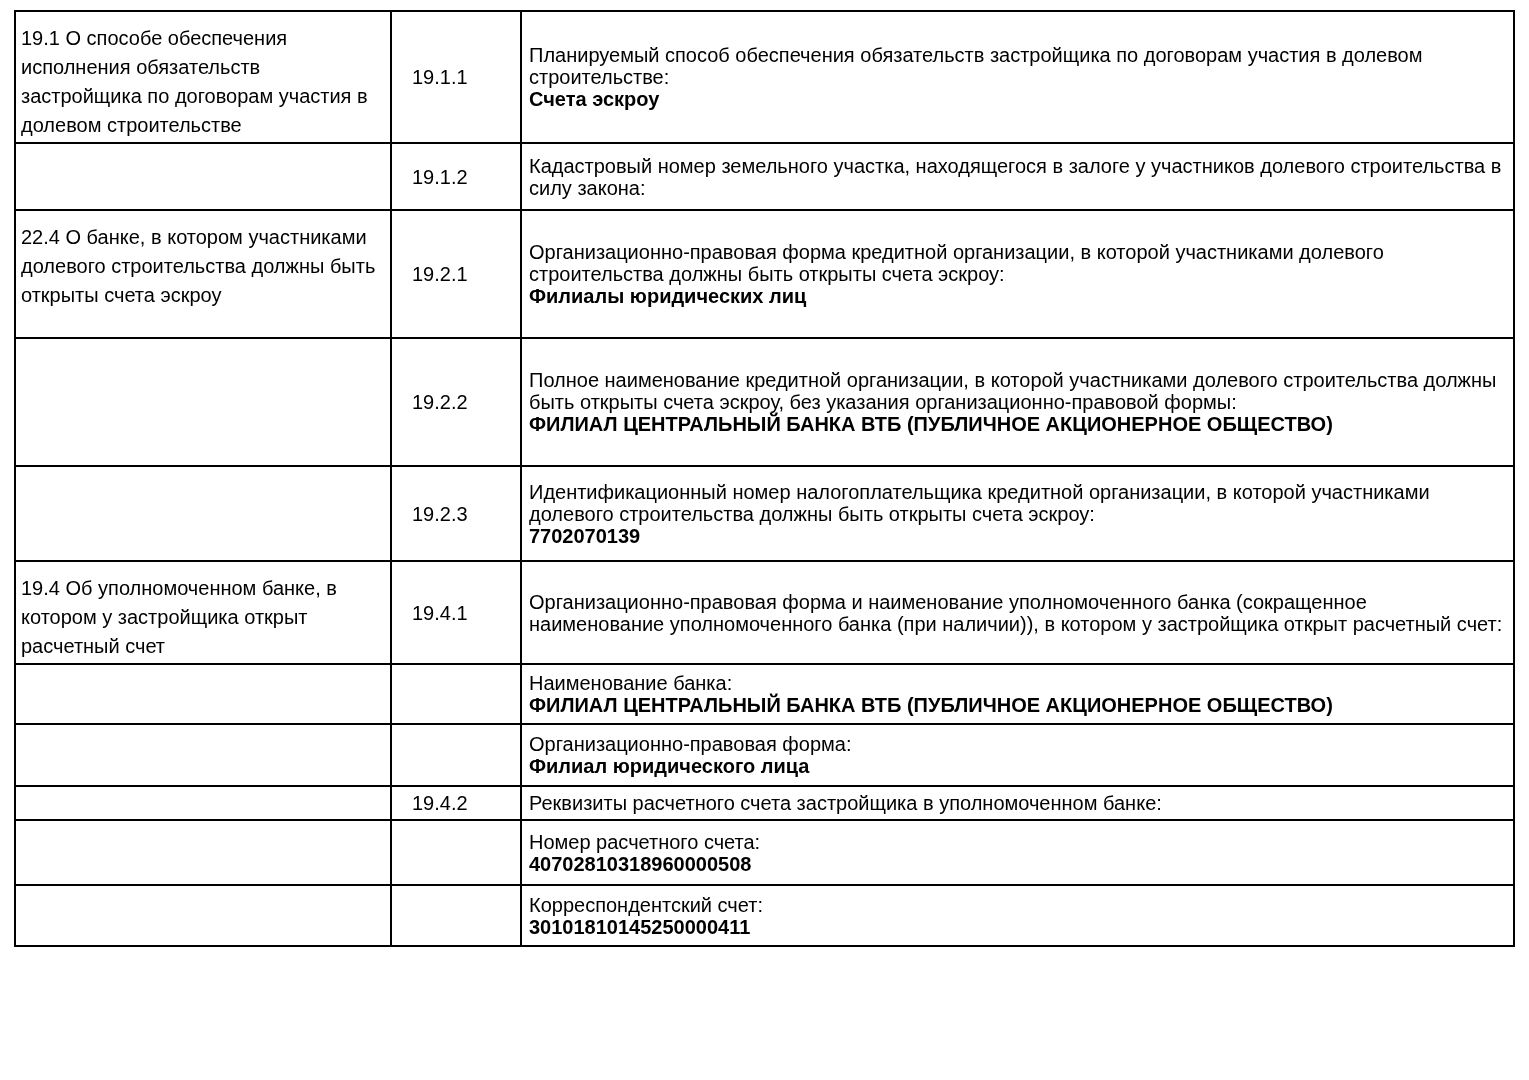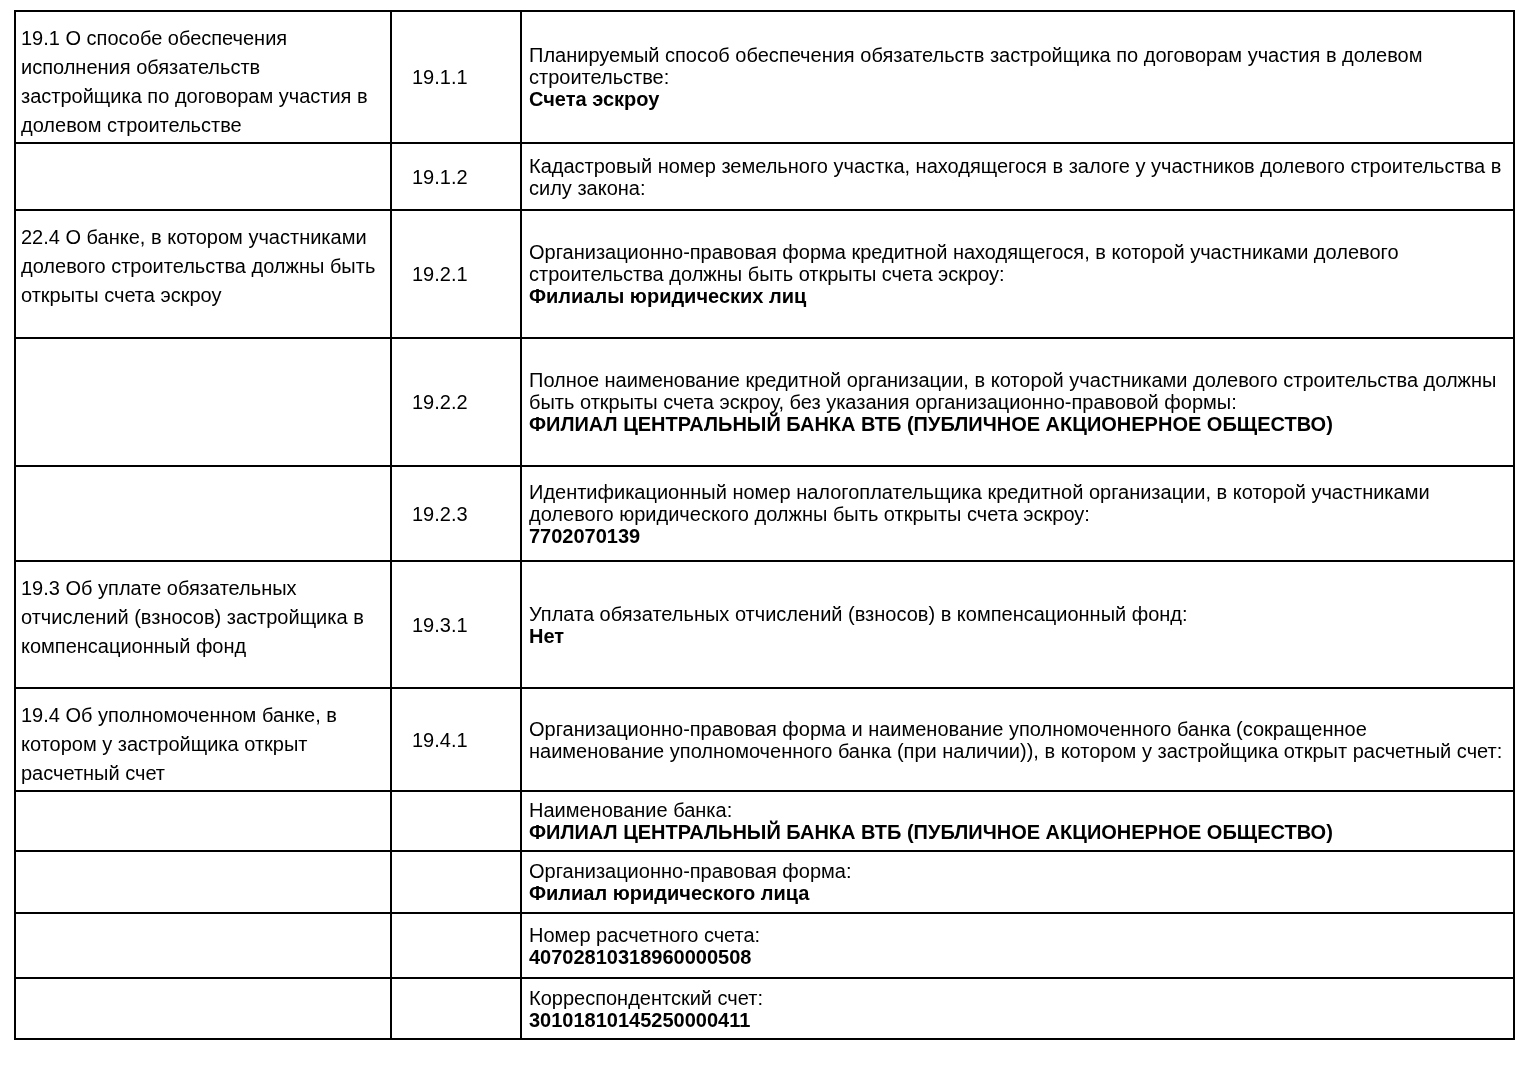--- a/index.html
+++ b/index.html
@@ -79,51 +79,43 @@
         <td class="content">
           <div>Кадастровый номер земельного участка, находящегося в залоге у участников долевого строительства в силу закона:</div>
           <div class="val"></div>
         </td>
       </tr>
 
       <tr style="height:128px;">
         <td class="section">22.4 О банке, в котором участниками долевого строительства должны быть открыты счета эскроу</td>
         <td class="code">19.2.1</td>
         <td class="content">
-          <div>Организационно-правовая форма кредитной находящегося, в которой участниками долевого строительства должны быть открыты счета эскроу:</div>
+          <div>Организационно-правовая форма кредитной организации, в которой участниками долевого строительства должны быть открыты счета эскроу:</div>
           <div class="val">Филиалы юридических лиц</div>
         </td>
       </tr>
 
       <tr style="height:128px;">
         <td class="section"></td>
         <td class="code">19.2.2</td>
         <td class="content">
           <div>Полное наименование кредитной организации, в которой участниками долевого строительства должны быть открыты счета эскроу, без указания организационно-правовой формы:</div>
           <div class="val">ФИЛИАЛ ЦЕНТРАЛЬНЫЙ БАНКА ВТБ (ПУБЛИЧНОЕ АКЦИОНЕРНОЕ ОБЩЕСТВО)</div>
         </td>
       </tr>
 
       <tr style="height:95px;">
         <td class="section"></td>
         <td class="code">19.2.3</td>
         <td class="content">
-          <div>Идентификационный номер налогоплательщика кредитной организации, в которой участниками долевого юридического должны быть открыты счета эскроу:</div>
+          <div>Идентификационный номер налогоплательщика кредитной организации, в которой участниками долевого строительства должны быть открыты счета эскроу:</div>
           <div class="val">7702070139</div>
         </td>
       </tr>
 
-      <tr style="height:127px;">
-        <td class="section">19.3 Об уплате обязательных отчислений (взносов) застройщика в компенсационный фонд</td>
-        <td class="code">19.3.1</td>
-        <td class="content">
-          <div>Уплата обязательных отчислений (взносов) в компенсационный фонд:</div>
-          <div class="val">Нет</div>
-        </td>
-      </tr>
 
       <tr style="height:100px;">
         <td class="section">19.4 Об уполномоченном банке, в котором у застройщика открыт расчетный счет</td>
         <td class="code">19.4.1</td>
         <td class="content">
           <div>Организационно-правовая форма и наименование уполномоченного банка (сокращенное наименование уполномоченного банка (при наличии)), в котором у застройщика открыт расчетный счет:</div>
           <div class="val"></div>
         </td>
       </tr>
 
@@ -138,20 +130,28 @@
 
       <tr style="height:62px;">
         <td class="section"></td>
         <td class="code"></td>
         <td class="content">
           <div>Организационно-правовая форма:</div>
           <div class="val">Филиал юридического лица</div>
         </td>
       </tr>
 
+      <tr style="height:34px;">
+        <td class="section"></td>
+        <td class="code">19.4.2</td>
+        <td class="content">
+          <div>Реквизиты расчетного счета застройщика в уполномоченном банке:</div>
+          <div class="val"></div>
+        </td>
+      </tr>
 
       <tr style="height:65px;">
         <td class="section"></td>
         <td class="code"></td>
         <td class="content">
           <div>Номер расчетного счета:</div>
           <div class="val">40702810318960000508</div>
         </td>
       </tr>
 

